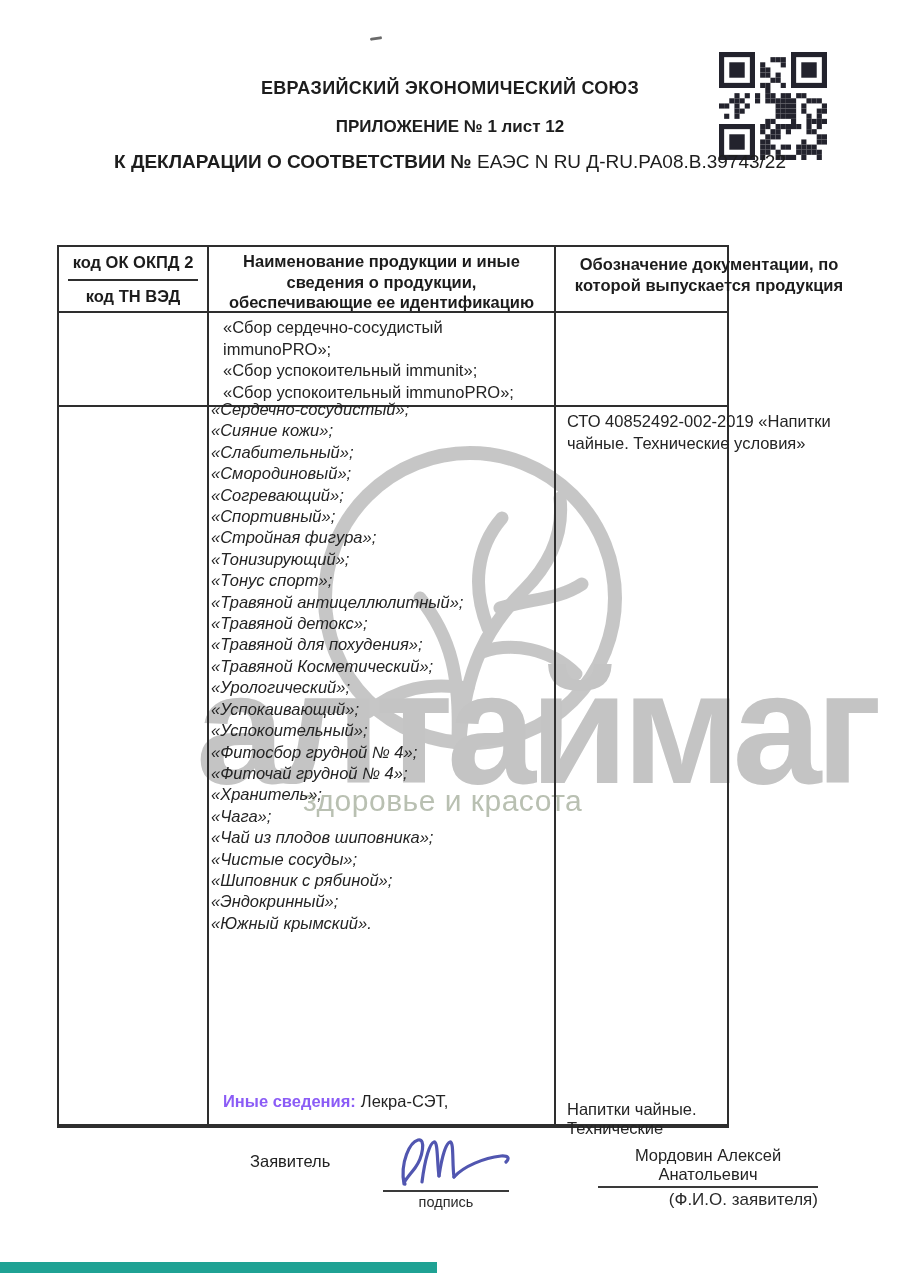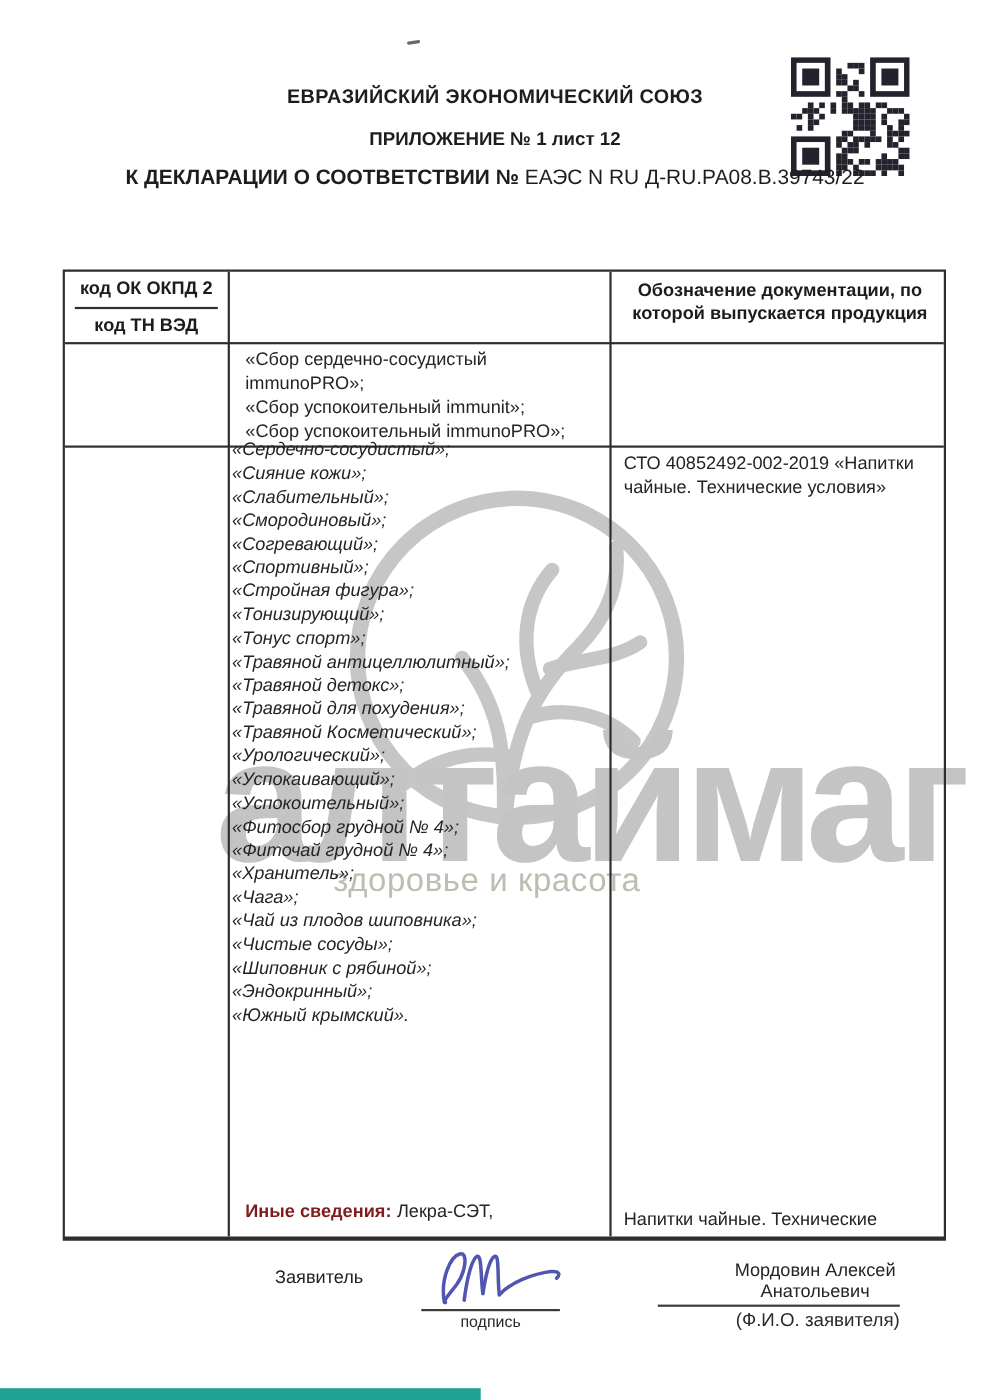--- a/index.html
+++ b/index.html
@@ -17,44 +17,44 @@
   .t3{top:151px;font-size:19px;z-index:3;}
   .t3 .num{font-weight:normal;}
   .artifact-dash{left:370px;top:37px;width:12px;height:3px;background:#6a6a6a;border-radius:2px;transform:rotate(-8deg);}
   
   .qr{left:719px;top:52px;width:108px;height:108px;z-index:2;}
   
   .wm-logo{left:310px;top:440px;z-index:0;}
   .wm-brand{left:196px;top:648px;z-index:0;font-size:160px;line-height:160px;font-weight:bold;letter-spacing:-6px;text-align:center;}
   .wm-tagline{left:303px;top:784px;z-index:0;font-size:30px;letter-spacing:.5px;}
   
-  .tbl{left:57px;top:245px;width:803px;height:883px;border:2px solid #2e2e2e;border-bottom-width:4px;z-index:1;}
+  .tbl{left:57px;top:245px;width:672px;height:883px;border:2px solid #2e2e2e;border-bottom-width:4px;z-index:1;}
   .vline{position:absolute;top:0;bottom:0;width:2px;background:#2e2e2e;}
   .v1{left:148px;} .v2{left:495px;}
   .hline{position:absolute;left:0;right:0;height:2px;background:#2e2e2e;}
   .h1{top:64px;} .h2{top:158px;}
   .cell{position:absolute;font-size:16.5px;color:#242424;}
   .c1h{left:0;top:0;width:148px;padding-top:6px;text-align:center;font-weight:bold;color:#1c1c1c;}
   .c1h .rule{height:0;border-top:2px solid #2e2e2e;margin:7px 9px 6px 9px;}
   .c2h{left:150px;top:0;width:345px;padding-top:4px;text-align:center;font-weight:bold;color:#1c1c1c;line-height:20.5px;}
   .c3h{left:497px;top:0;width:306px;padding-top:7px;text-align:center;font-weight:bold;color:#1c1c1c;line-height:21px;}
   .r1c2{left:150px;top:66px;width:345px;padding:4px 11px 0 14px;line-height:21.5px;}
   .r2c2{left:150px;top:148px;width:345px;padding:4px 0 0 2px;line-height:21.4px;font-style:italic;}
   .r2other{left:164px;top:845px;}
-  .r2other .lbl{font-weight:bold;color:#7f1d1d;}
+  .r2other .lbl{font-weight:bold;color:#8b5cf6;}
   .r2other .val{margin-left:5px;}
   .r2c3{left:497px;top:160px;width:306px;padding:3px 4px 0 11px;line-height:22px;}
   .r2c3b{left:508px;top:853px;}
   
   .applicant{left:250px;top:1152px;font-size:16.5px;}
   .sig{left:388px;top:1130px;width:140px;height:62px;}
   .sig path{fill:none;stroke:currentColor;stroke-width:3.2;stroke-linecap:round;stroke-linejoin:round;}
   .sig-line{left:383px;top:1190px;width:126px;height:0;border-top:2px solid #3a3a3a;}
   .sig-caption{left:383px;top:1194px;width:126px;text-align:center;font-size:14.5px;color:#2a2a2a;}
-  .name{left:631px;top:1146px;width:220px;text-align:center;font-size:16.5px;line-height:19px;color:#242424;}
+  .name{left:598px;top:1146px;width:220px;text-align:center;font-size:16.5px;line-height:19px;color:#242424;}
   .name-line{left:598px;top:1186px;width:220px;height:0;border-top:2px solid #3a3a3a;}
   .name-caption{left:598px;top:1190px;width:220px;text-align:right;font-size:17px;color:#2a2a2a;}
   
   .accent-bar{left:0;top:1262px;width:437px;height:11px;}
   .tree path{fill:none;stroke:currentColor;stroke-linecap:round;}
 </style>
 </head>
 <body>
 
 <div id="doc">
@@ -217,20 +217,23 @@
     <div class="vline v1"></div>
     <div class="vline v2"></div>
     <div class="hline h1"></div>
     <div class="hline h2"></div>
 
     <div class="cell c1h">
       <div>код ОК ОКПД 2</div>
       <div class="rule"></div>
       <div>код ТН ВЭД</div>
     </div>
+    <div class="cell c2h lines">Наименование продукции и иные
+сведения о продукции,
+обеспечивающие ее идентификацию</div>
     <div class="cell c3h lines">Обозначение документации, по
 которой выпускается продукция</div>
 
     <div class="cell r1c2 lines">«Сбор сердечно-сосудистый
 immunoPRO»;
 «Сбор успокоительный immunit»;
 «Сбор успокоительный immunoPRO»;</div>
 
     <div class="cell r2c2 lines">«Сердечно-сосудистый»;
 «Сияние кожи»;

